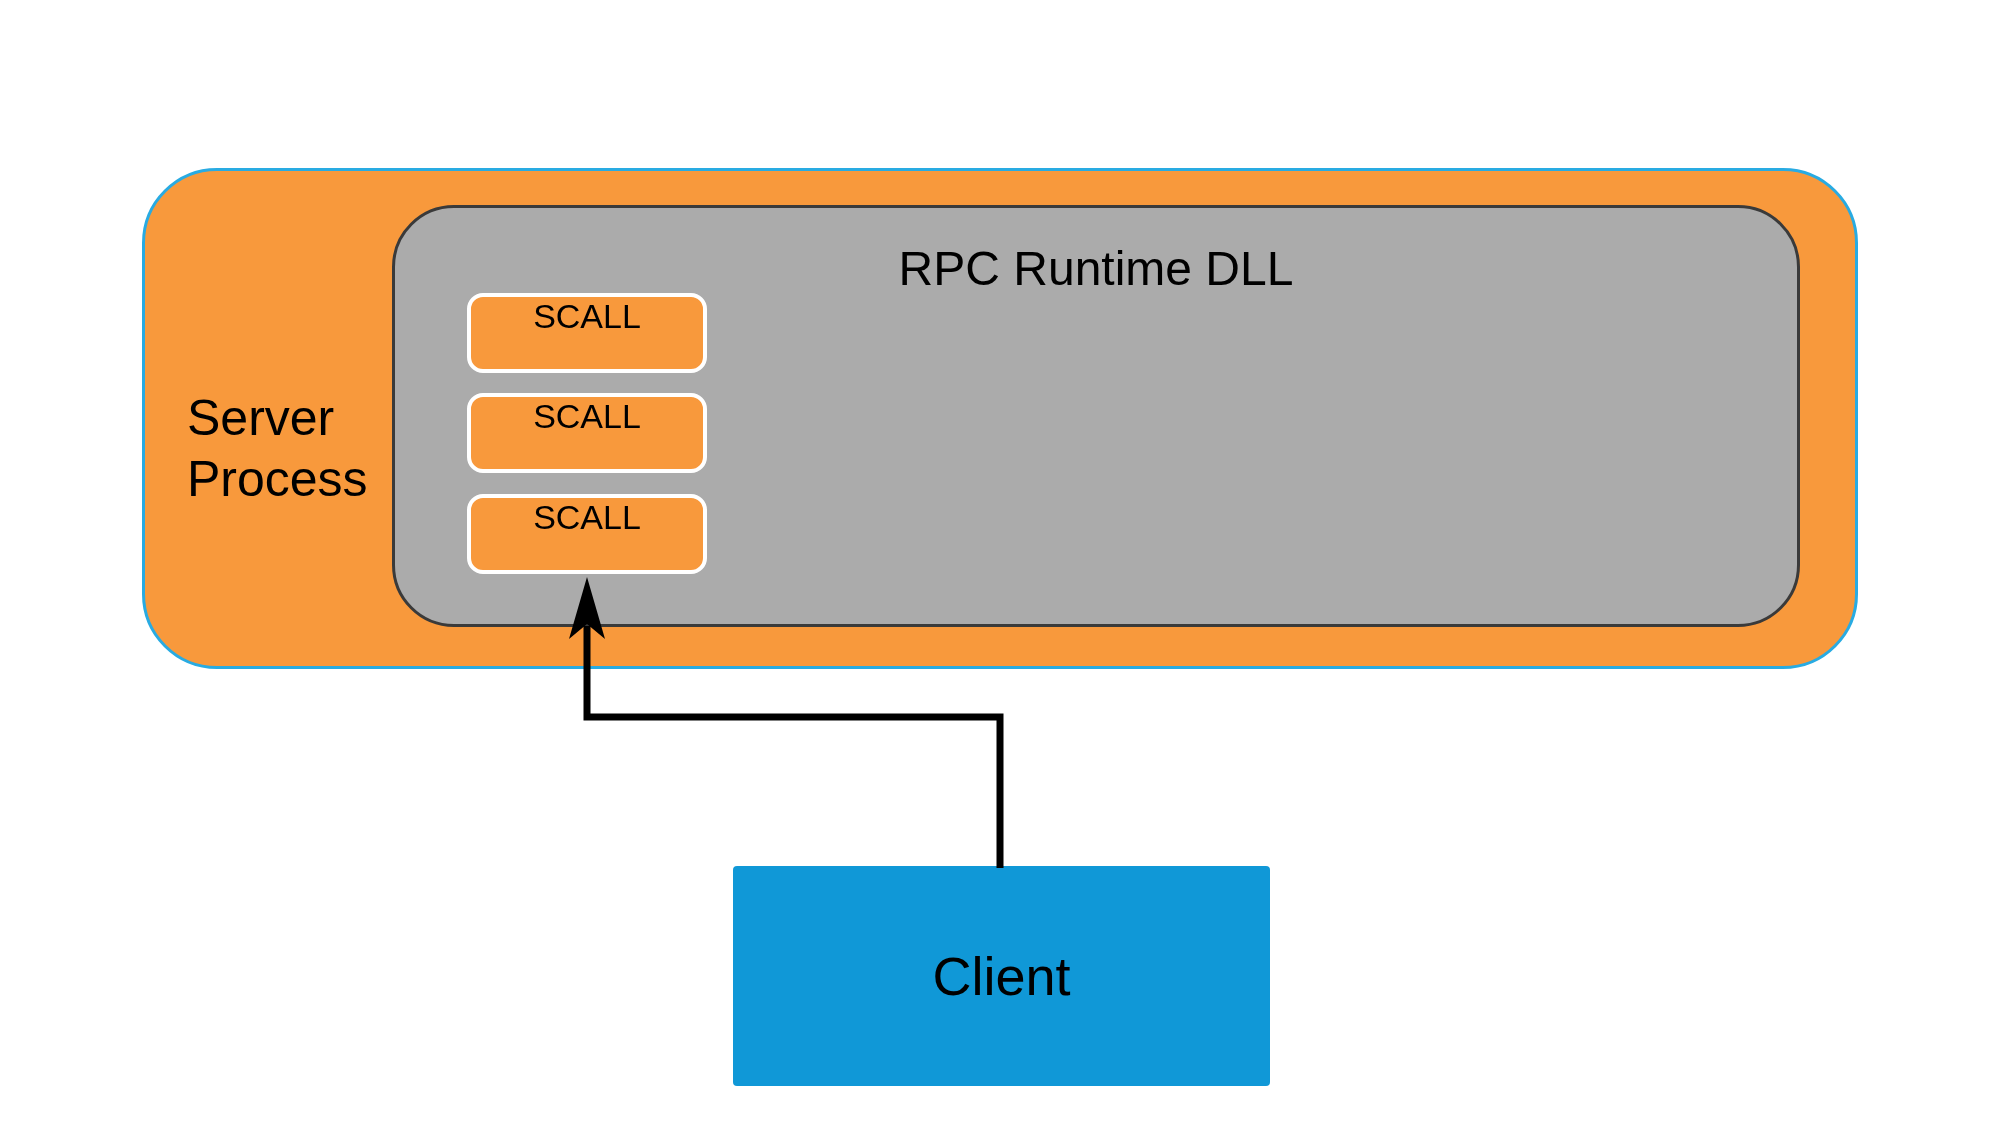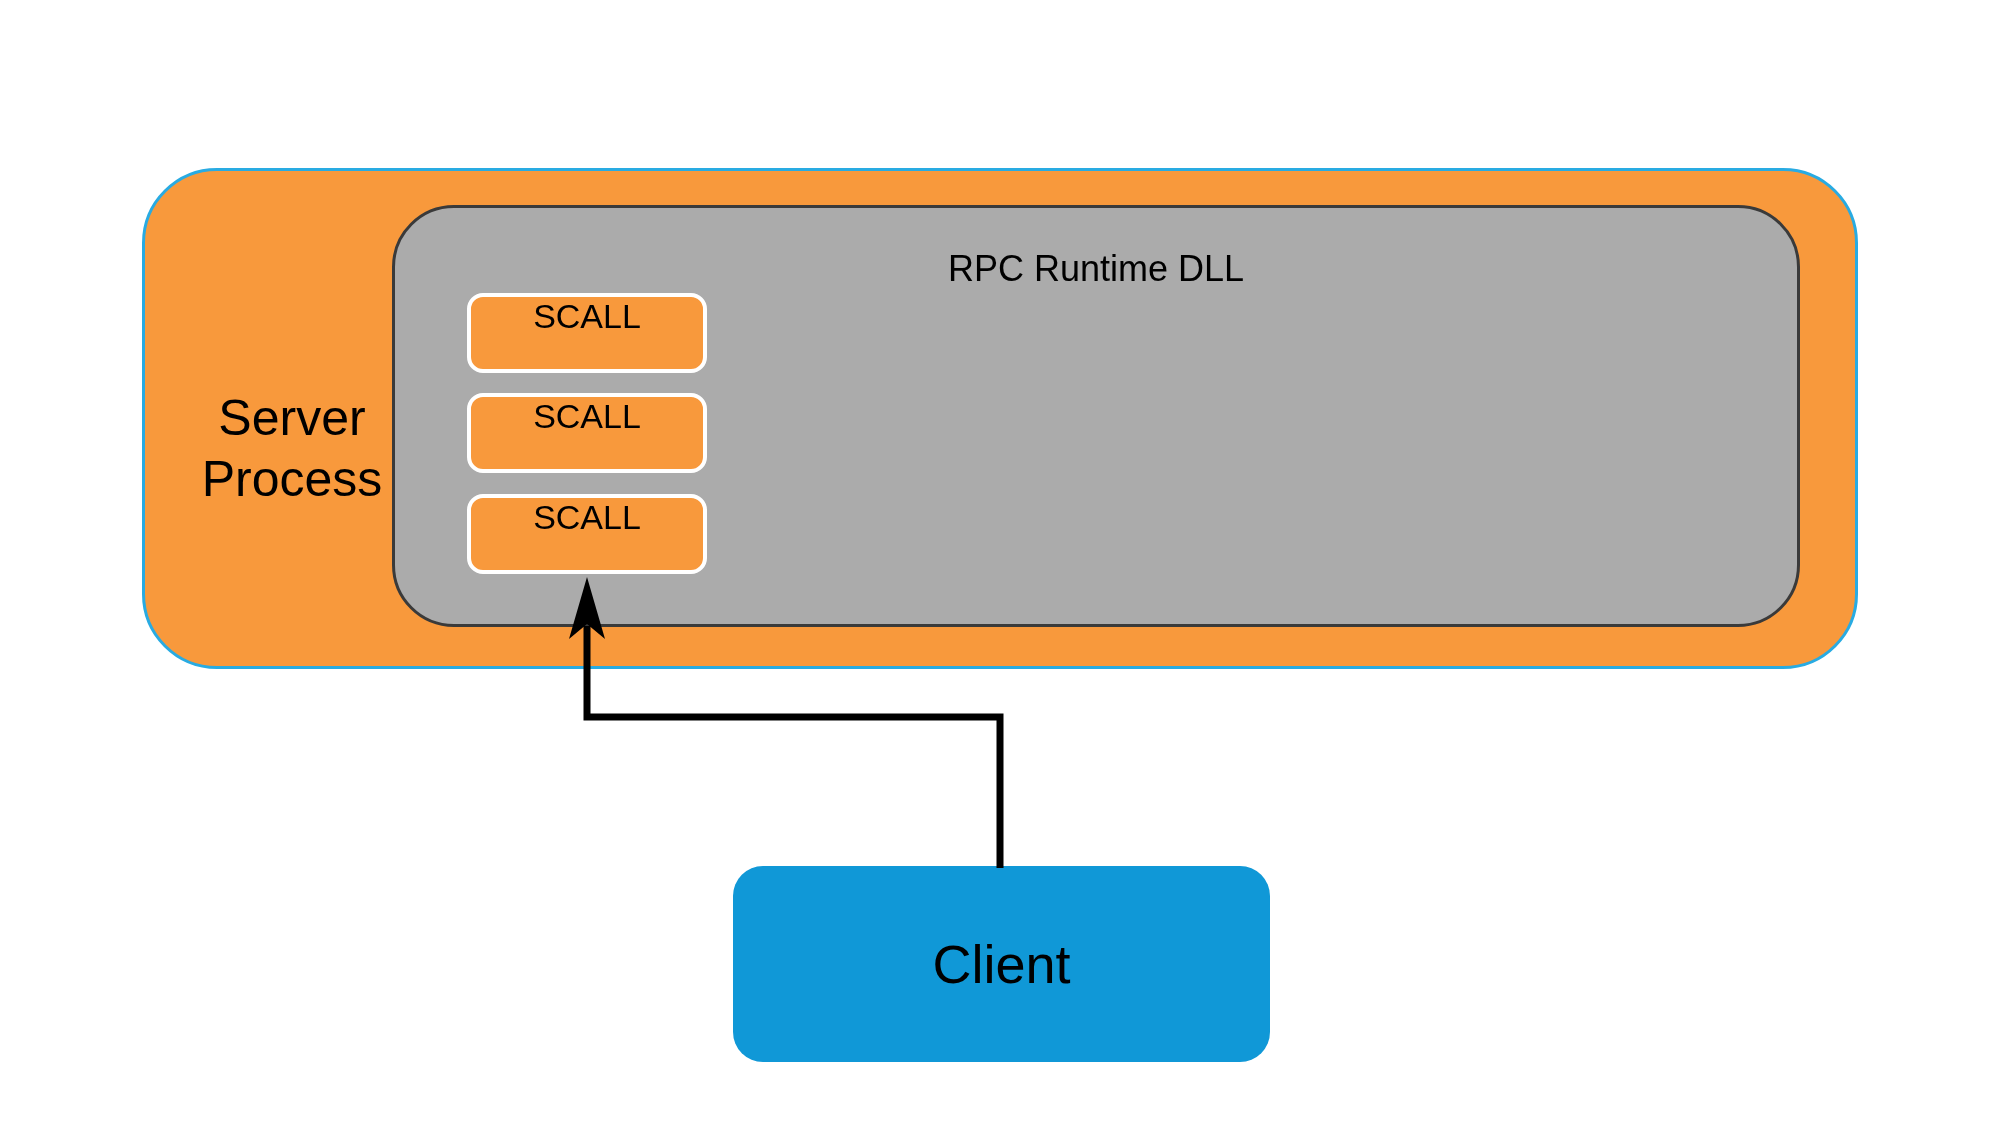--- a/index.html
+++ b/index.html
@@ -21,50 +21,50 @@
 
   .server-box{
     position:absolute;left:142px;top:168px;width:1716px;height:501px;
     background:var(--server-fill);
     border:3px solid var(--server-border);
     border-radius:75px;
   }
   .server-label{
     position:absolute;left:42px;top:0;width:210px;height:556px;
     display:flex;align-items:center;
-    font-size:50px;line-height:61px;text-align:center;
+    font-size:50px;line-height:61px;text-align:left;
     color:var(--text);
   }
   .runtime-box{
     position:absolute;left:247px;top:34px;width:1408px;height:422px;
     background:var(--runtime-fill);
     border:3px solid var(--runtime-border);
     border-radius:62px;
   }
   .runtime-title{
     position:absolute;left:0;top:40px;width:100%;
-    text-align:center;font-size:36px;line-height:42px;
+    text-align:center;font-size:48px;line-height:42px;
     color:var(--text);
   }
   .scall-box{
     position:absolute;left:72px;width:240px;height:80px;
     background:var(--scall-fill);
     border:4px solid var(--scall-border);
     border-radius:16px;
     display:flex;justify-content:center;
     font-size:34px;color:var(--text);
   }
   .scall-1{top:85px;}
   .scall-2{top:185px;}
   .scall-3{top:286px;}
 
   .client-box{
-    position:absolute;left:733px;top:866px;width:537px;height:196px;
+    position:absolute;left:733px;top:866px;width:537px;height:220px;
     background:var(--client-fill);
-    border-radius:30px;
+    border-radius:4px;
     display:flex;align-items:center;justify-content:center;
     font-size:54px;color:var(--text);
   }
 
   .arrow-overlay{
     position:absolute;left:0;top:0;width:2000px;height:1125px;
     pointer-events:none;
   }
 </style>
 </head>

